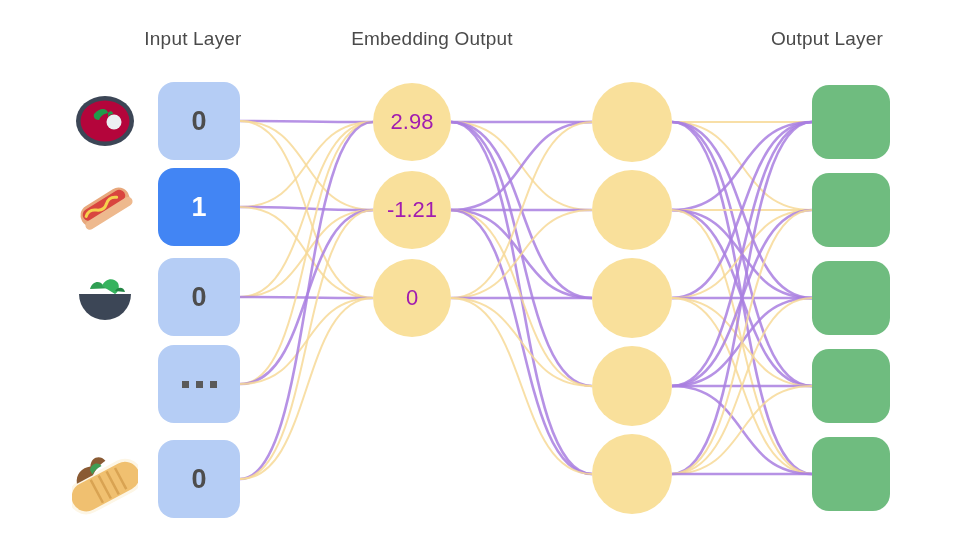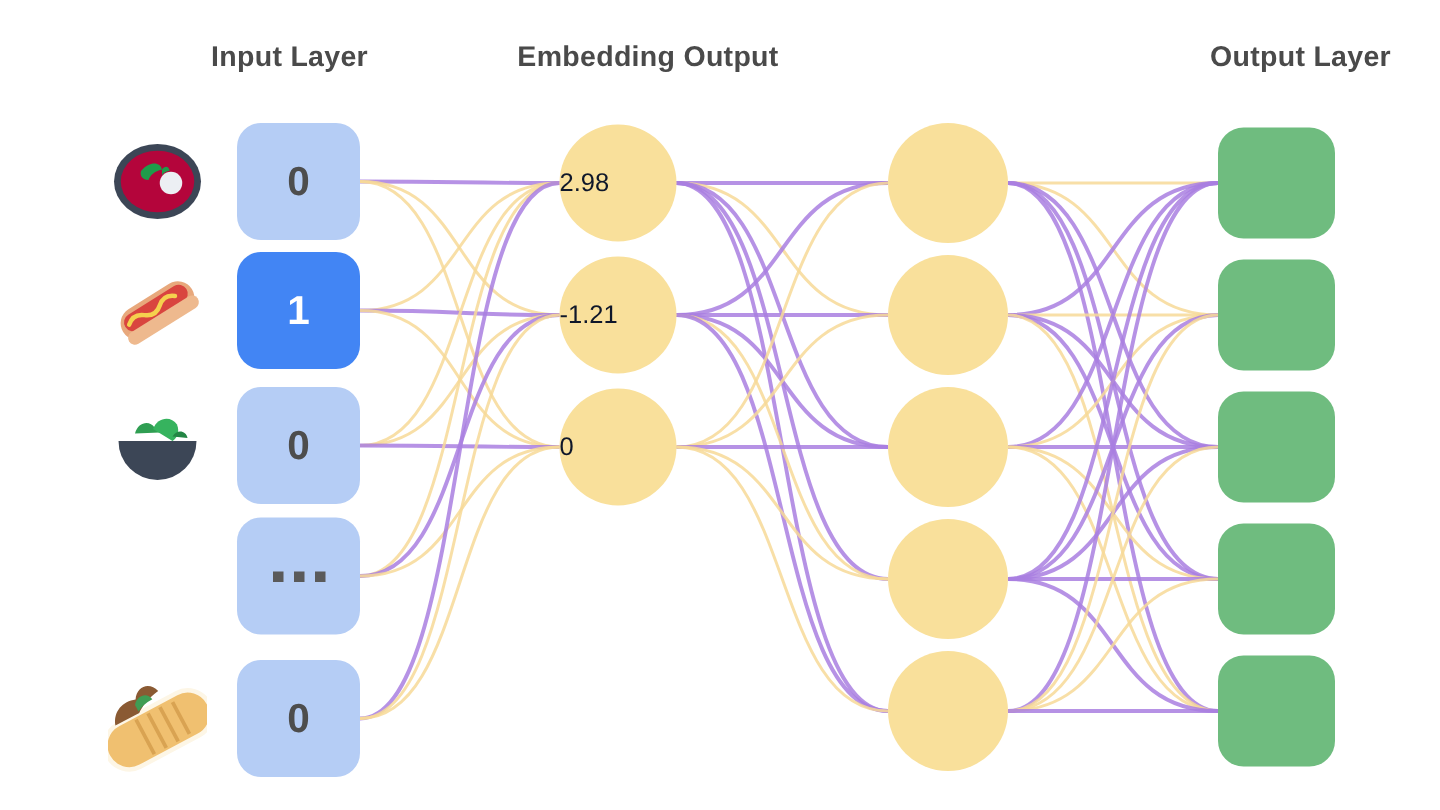--- a/index.html
+++ b/index.html
@@ -14,21 +14,21 @@
     position: relative;
     width: 960px;
     height: 540px;
     background: #ffffff;
     overflow: hidden;
   }
   
   .layer-title {
     position: absolute;
     font-size: 19px;
-    font-weight: bold;
+    font-weight: normal;
     color: #4a4a4a;
     letter-spacing: 0.2px;
     white-space: nowrap;
     text-align: center;
     transform: translateX(-50%);
     top: 28px;
   }
   
   #edges {
     position: absolute;
@@ -82,23 +82,23 @@
   }
   
   .embed-node {
     position: absolute;
     width: 78px;
     height: 78px;
     border-radius: 50%;
     background: #f9e09b;
     display: flex;
     align-items: center;
-    justify-content: flex-start;
-    font-size: 17px;
-    color: #0f172a;
+    justify-content: center;
+    font-size: 22px;
+    color: #a21caf;
   }
   
   .hidden-node {
     position: absolute;
     width: 80px;
     height: 80px;
     border-radius: 50%;
     background: #f9e09b;
   }
   
@@ -168,21 +168,21 @@
       <path d="M672,386 C749,386 735,474 812,474" stroke="#a97fe0" stroke-width="2.6" fill="none" opacity="0.85"></path>
       <path d="M672,474 C749,474 735,122 812,122" stroke="#a97fe0" stroke-width="2.6" fill="none" opacity="0.85"></path>
       <path d="M672,474 C749,474 735,210 812,210" stroke="#f7d998" stroke-width="2" fill="none" opacity="0.85"></path>
       <path d="M672,474 C749,474 735,298 812,298" stroke="#f7d998" stroke-width="2" fill="none" opacity="0.85"></path>
       <path d="M672,474 C749,474 735,386 812,386" stroke="#f7d998" stroke-width="2" fill="none" opacity="0.85"></path>
       <path d="M672,474 C749,474 735,474 812,474" stroke="#a97fe0" stroke-width="2.6" fill="none" opacity="0.85"></path>
     </svg>
 
   <div class="layer-title" style="left:193px;">Input Layer</div>
   <div class="layer-title" style="left:432px;">Embedding Output</div>
-  <div class="layer-title" style="left:867px;text-align:right;">Output Layer</div>
+  <div class="layer-title" style="left:827px;text-align:right;">Output Layer</div>
 
   <div class="input-row" style="top:82px;">
     <svg class="food-icon" viewBox="0 0 66 78">
       <ellipse cx="33" cy="39" rx="29" ry="25" fill="#3c4656"></ellipse>
       <ellipse cx="33" cy="39" rx="24.5" ry="20.5" fill="#b4053b"></ellipse>
       <path d="M22 32c6-7 13-6 14-1 -5 1 -8 4 -9 7 -4 0 -6-3 -5-6z" fill="#1f9c4a"></path>
       <path d="M36 31c2-3 5-2 5 1 -2 0 -4 1 -5 3z" fill="#1f9c4a"></path>
       <circle cx="42" cy="40" r="7.5" fill="#eceff3"></circle>
     </svg>
     <div class="input-box">

